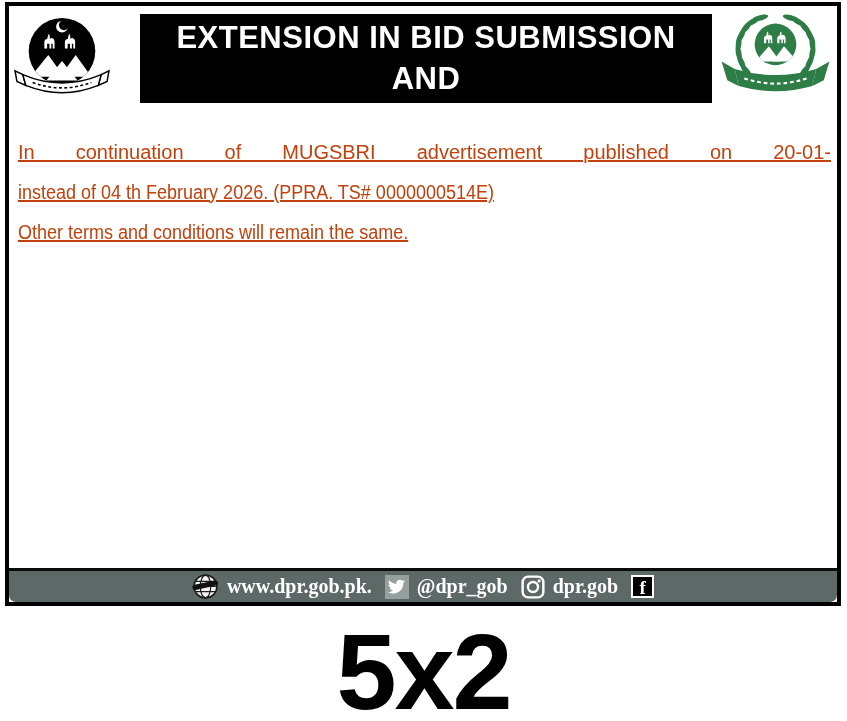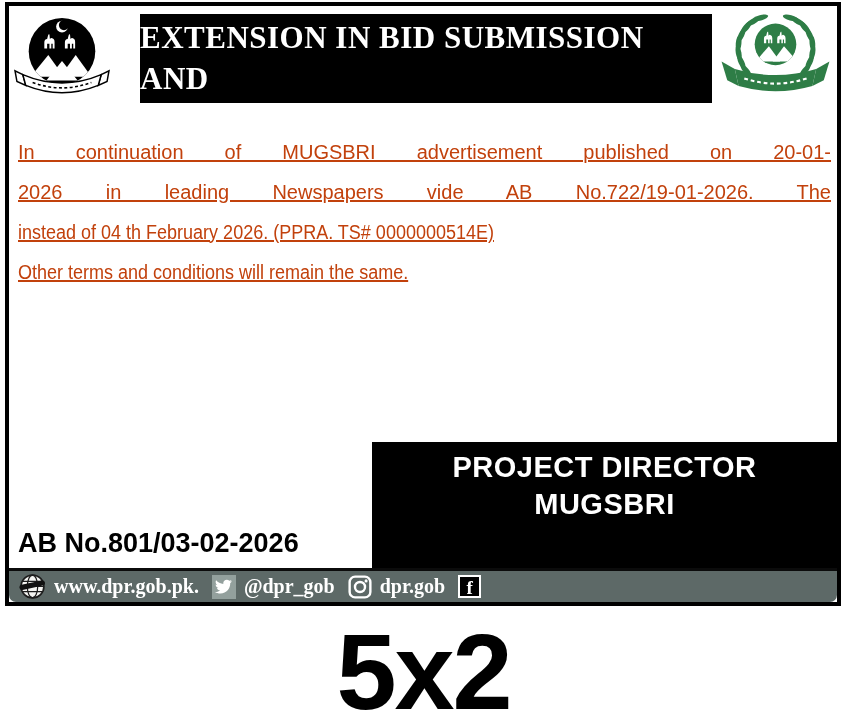--- a/index.html
+++ b/index.html
@@ -5,22 +5,22 @@
   html,body{margin:0;padding:0;background:#fff;}
   .canvas{position:relative;width:847px;height:721px;background:#fff;overflow:hidden;
           font-family:"Liberation Sans",sans-serif;color:#0a0a0a;}
 
   
   .ad-frame{position:absolute;left:5px;top:2px;width:836px;height:604px;
             border:4px solid #000;box-sizing:border-box;background:#fff;}
 
   
   .title-bar{position:absolute;left:131px;top:8px;width:572px;height:89px;background:#000;
-             color:#fff;font-weight:bold;font-size:31px;line-height:41px;
-             padding-top:3px;box-sizing:border-box;letter-spacing:0.5px;font-family:Liberation Serif, serif;}
+             color:#fff;text-align:center;font-weight:bold;font-size:31px;line-height:41px;
+             padding-top:3px;box-sizing:border-box;letter-spacing:0.5px;}
   .emblem{position:absolute;}
   .emblem-left{left:4px;top:6px;width:98px;height:94px;}
   .emblem-right{left:705px;top:4px;width:123px;height:99px;}
 
   
   .body-text{position:absolute;left:9px;top:126px;width:813px;font-size:20px;color:#c2410c;text-decoration:underline;}
   .body-line{height:40px;line-height:40px;white-space:nowrap;overflow:visible;}
   .body-line.just{white-space:normal;text-align:justify;text-align-last:justify;}
   .body-line.cond{transform:scaleX(0.9);transform-origin:0 50%;}
 
@@ -28,21 +28,21 @@
   .pd-box{position:absolute;left:363px;top:436px;width:465px;height:126px;background:#000;
           color:#fff;text-align:center;font-weight:bold;font-size:29px;line-height:37px;
           padding-top:7px;box-sizing:border-box;letter-spacing:0.5px;}
 
   
   .ab-number{position:absolute;left:9px;top:522px;font-weight:bold;font-size:27px;color:#000;}
 
   
   .footer-bar{position:absolute;left:0;top:562px;width:828px;height:34px;box-sizing:border-box;
               background:var(--footer_bar,#5d6967);border-top:3px solid #0b0b0b;
-              border-radius:0 0 7px 7px;display:flex;align-items:center;
+              border-radius:0 0 7px 7px;display:flex;align-items:center;justify-content:center;
               gap:13px;color:#fff;font-family:"Liberation Serif",serif;font-weight:bold;
               font-size:20px;padding:0 10px;}
   .footer-item{display:flex;align-items:center;gap:8px;white-space:nowrap;}
   .icon{display:inline-flex;align-items:center;justify-content:center;flex:0 0 auto;}
   .tw-box{width:24px;height:24px;background:var(--twitter_box,#93a09d);display:flex;
           align-items:center;justify-content:center;}
   .fb-box{width:23px;height:23px;background:#000;border:2px solid #fff;box-sizing:border-box;
           display:flex;align-items:flex-end;justify-content:center;
           font-family:"Liberation Serif",serif;font-weight:bold;font-size:19px;line-height:17px;}
 
@@ -116,31 +116,25 @@
           <path d="M22 60 L8 52 L14 72 L26 78 Z"></path>
           <path d="M108 60 L122 52 L116 72 L104 78 Z"></path>
           <path d="M22 60 Q65 73 108 60 L104 78 Q65 89 26 78 Z"></path>
         </g>
         <path d="M32 70 Q65 81 98 70" stroke="#fff" stroke-width="2.2" stroke-dasharray="4,3" fill="none"></path>
       </svg>
     </span>
 
     <div class="body-text">
       <div class="body-line just">In continuation of MUGSBRI advertisement published on 20-01-</div>
-      <div class="body-line just">2026 in leading Newspapers vide AB No.722/19-01-2026. The</div>
       <div class="body-line cond">instead of 04 th February 2026. (PPRA. TS# 0000000514E)</div>
       <div class="body-line cond">Other terms and conditions will remain the same.</div>
     </div>
 
-    <div class="pd-box">
-      <div>PROJECT DIRECTOR</div>
-      <div>MUGSBRI</div>
-    </div>
 
-    <div class="ab-number">AB No.801/03-02-2026</div>
 
     <div class="footer-bar">
       <span class="footer-item">
         <span class="icon">
           <svg width="27" height="27" viewBox="0 0 26 26">
             <circle cx="13" cy="13" r="11" fill="#f5f5f2" stroke="#1d1d1d" stroke-width="1.6"></circle>
             <ellipse cx="13" cy="13" rx="5" ry="11" fill="none" stroke="#1d1d1d" stroke-width="1.2"></ellipse>
             <path d="M3 8 H23 M2 13 H24 M3 18 H23" stroke="#1d1d1d" stroke-width="1.1" fill="none"></path>
             <rect x="0.5" y="9.2" width="25" height="5" rx="2.5" fill="#111" transform="rotate(-12 13 13)"></rect>
           </svg>

